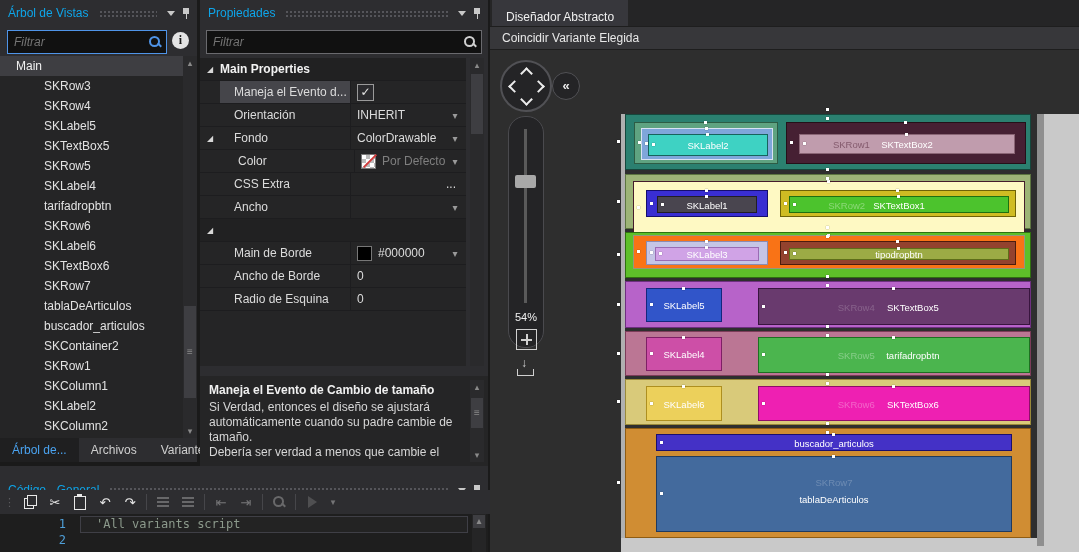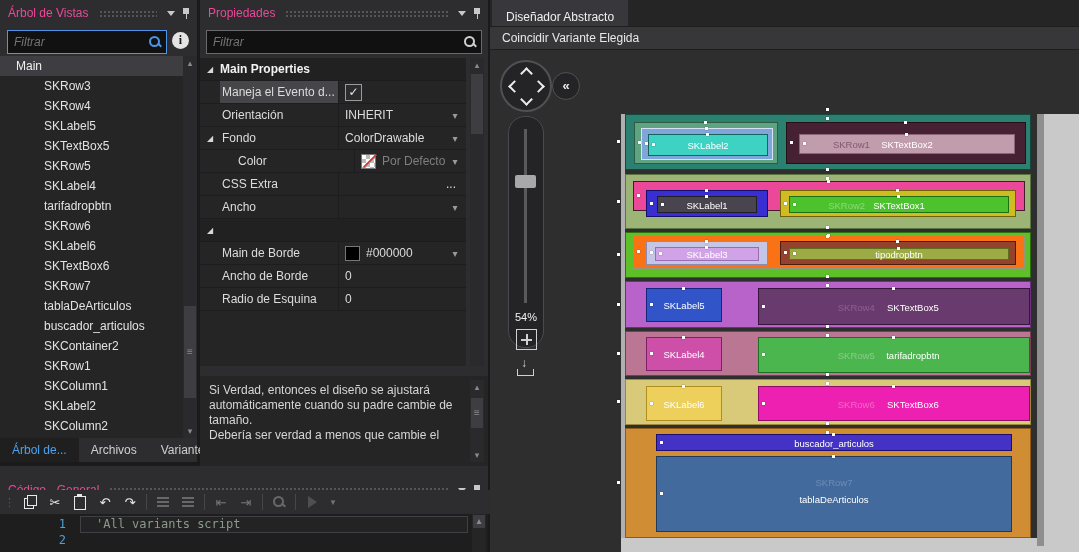--- a/index.html
+++ b/index.html
@@ -2,21 +2,21 @@
 <html><head>
 <meta charset="utf-8">
 <style>
   html,body{margin:0;padding:0;}
   body{width:1079px;height:552px;position:relative;background:#1a1a1a;
        font-family:"Liberation Sans","DejaVu Sans",sans-serif;font-size:12px;color:#d8d8d8;
        overflow:hidden;-webkit-font-smoothing:antialiased;}
   .panel{position:absolute;background:#2d2d30;}
   
   .phead{position:absolute;left:0;right:0;top:0;height:26px;display:flex;align-items:center;padding:0 6px 0 8px;gap:6px;background:#2d2d30;}
-  .phead .ttl{color:#ec4899;white-space:nowrap;}
+  .phead .ttl{color:#0ea5e9;white-space:nowrap;}
   .dots{flex:1;height:8px;margin:0 4px;background-image:radial-gradient(#55555a 1px,transparent 1.3px);background-size:4px 4px;background-position:0 1px;}
   .chevdown{width:0;height:0;border-left:4px solid transparent;border-right:4px solid transparent;border-top:5px solid #c8c8c8;}
   .pin{position:relative;width:10px;height:12px;}
   .pin:before{content:"";position:absolute;left:2px;top:1px;width:6px;height:6px;background:#c8c8c8;}
   .pin:after{content:"";position:absolute;left:4.5px;top:7px;width:1.5px;height:5px;background:#c8c8c8;}
   
   .filterbox{position:absolute;height:22px;background:#111;display:flex;align-items:center;}
   .filterbox input{flex:1;height:100%;background:transparent;border:none;outline:none;color:#bbb;
         font-style:italic;font-family:inherit;font-size:12px;padding:0 4px 0 6px;min-width:0;}
   .mag{position:relative;width:16px;height:16px;flex:0 0 16px;margin-right:3px;}
@@ -34,21 +34,21 @@
   .sthumb{position:absolute;left:1px;width:12px;background:#3e3e42;color:#8a8a8a;text-align:center;font-size:10px;}
   .sthumb span{position:absolute;left:0;right:0;top:50%;transform:translateY(-58%);}
   
   .ltabbar{position:absolute;display:flex;background:#2d2d30;align-items:stretch;}
   .ltab{padding:0 12px;line-height:24px;color:#cfcfcf;white-space:nowrap;}
   .ltab.active{background:#1f1f20;color:#4aa3f0;}
   
   .pgrid{position:absolute;background:#252526;overflow:hidden;}
   .prow{display:flex;height:22px;align-items:stretch;border-bottom:1px solid #1d1d1f;}
   .pgutter{flex:0 0 20px;display:flex;align-items:center;justify-content:center;color:#d8d8d8;font-size:9px;}
-  .pname{flex:0 0 116px;display:flex;align-items:center;color:#dcdcdc;border-right:1px solid #1d1d1f;padding-left:2px;white-space:nowrap;overflow:hidden;}
+  .pname{flex:0 0 116px;display:flex;align-items:center;color:#dcdcdc;border-right:1px solid #1d1d1f;padding-left:14px;white-space:nowrap;overflow:hidden;}
   .pname.indent{padding-left:18px;}
   .pname.sel{background:#45454a;}
   .pvalue{flex:1;display:flex;align-items:center;padding:0 4px 0 6px;color:#dcdcdc;position:relative;min-width:0;}
   .pvtext{flex:1;white-space:nowrap;overflow:hidden;}
   .pvtext.muted{color:#7f7f7f;}
   .pvtext.right{text-align:right;padding-right:6px;}
   .parrow{flex:0 0 14px;color:#9a9a9a;font-size:10px;text-align:center;}
   .psection{background:#212122;}
   .psec-name{display:flex;align-items:center;font-weight:bold;color:#f2f2f2;}
   .pcheck{width:15px;height:15px;border:1px solid #9a9a9a;background:#2b2b2e;color:#e8e8e8;
@@ -260,20 +260,21 @@
         <span class="pvalue">
           <span class="pvtext">0</span>
         </span>
       </div>
     </div>
   <div class="vscroll" style="left:270px;top:58px;height:308px;width:14px;">
     <span class="sarrow" style="top:0;">▴</span>
     <span class="sthumb" style="top:16px;height:60px;"></span>
   </div>
   <div class="descr" style="left:0;top:372px;width:257px;height:83px;">
+    <div class="dt">Maneja el Evento de Cambio de tamaño</div>
     <div class="db">Si Verdad, entonces el diseño se ajustará automáticamente cuando su padre cambie de tamaño.</div>
     <div class="db">Debería ser verdad a menos que cambie el</div>
   </div>
   <div class="vscroll" style="left:270px;top:380px;height:82px;width:14px;">
     <span class="sarrow" style="top:0;">▴</span>
     <span class="sthumb" style="top:18px;height:30px;">
         <span>≡</span>
       </span>
     <span class="sarrow" style="top:68px;">▾</span>
   </div>
@@ -356,21 +357,21 @@
               <span class="afdot" style="left: 3px; top: calc(50% - 2px);"></span>
             </div>
             <span class="afdot" style="left: calc(50% - 2px); top: -2px;"></span>
             <span class="afdot" style="left: 3px; top: calc(50% - 2px);"></span>
           </div>
           <span class="afdot" style="left: calc(50% - 2px); top: -7px;"></span>
           <span class="afdot" style="left: calc(50% - 2px); top: 2px;"></span>
           <span class="afdot" style="left: -9px; top: calc(50% - 2px);"></span>
         </div>
         <div class="afrow" style="top: 60px; height: 55px; background: rgb(157, 180, 119); border: 1px solid rgb(92, 117, 64);">
-          <div class="afcell" style="left: 7px; top: 6px; width: 392px; height: 30px; background: #ec4899; border: 1px solid rgb(69, 28, 44);">
+          <div class="afcell" style="left: 7px; top: 6px; width: 392px; height: 54px; background: #fef9c3; border: 1px solid rgb(69, 28, 44);">
             <div class="afcell" style="left: 12px; top: 8px; width: 122px; height: 27px; background: rgb(57, 46, 210); border: 1px solid rgb(21, 14, 110);">
               <span class="affaint" style="color: rgba(255, 255, 255, 0.22);">SKColumn3</span>
               <div class="afcell" style="left: 10px; top: 5px; width: 100px; height: 17px; background: rgb(73, 69, 79); border: 1px solid rgb(33, 30, 38);">
                 <span class="aflabel">SKLabel1</span>
                 <span class="afdot" style="left: calc(50% - 2px); top: -2px;"></span>
                 <span class="afdot" style="left: 3px; top: calc(50% - 2px);"></span>
               </div>
               <span class="afdot" style="left: calc(50% - 2px); top: -2px;"></span>
               <span class="afdot" style="left: 3px; top: calc(50% - 2px);"></span>
             </div>

